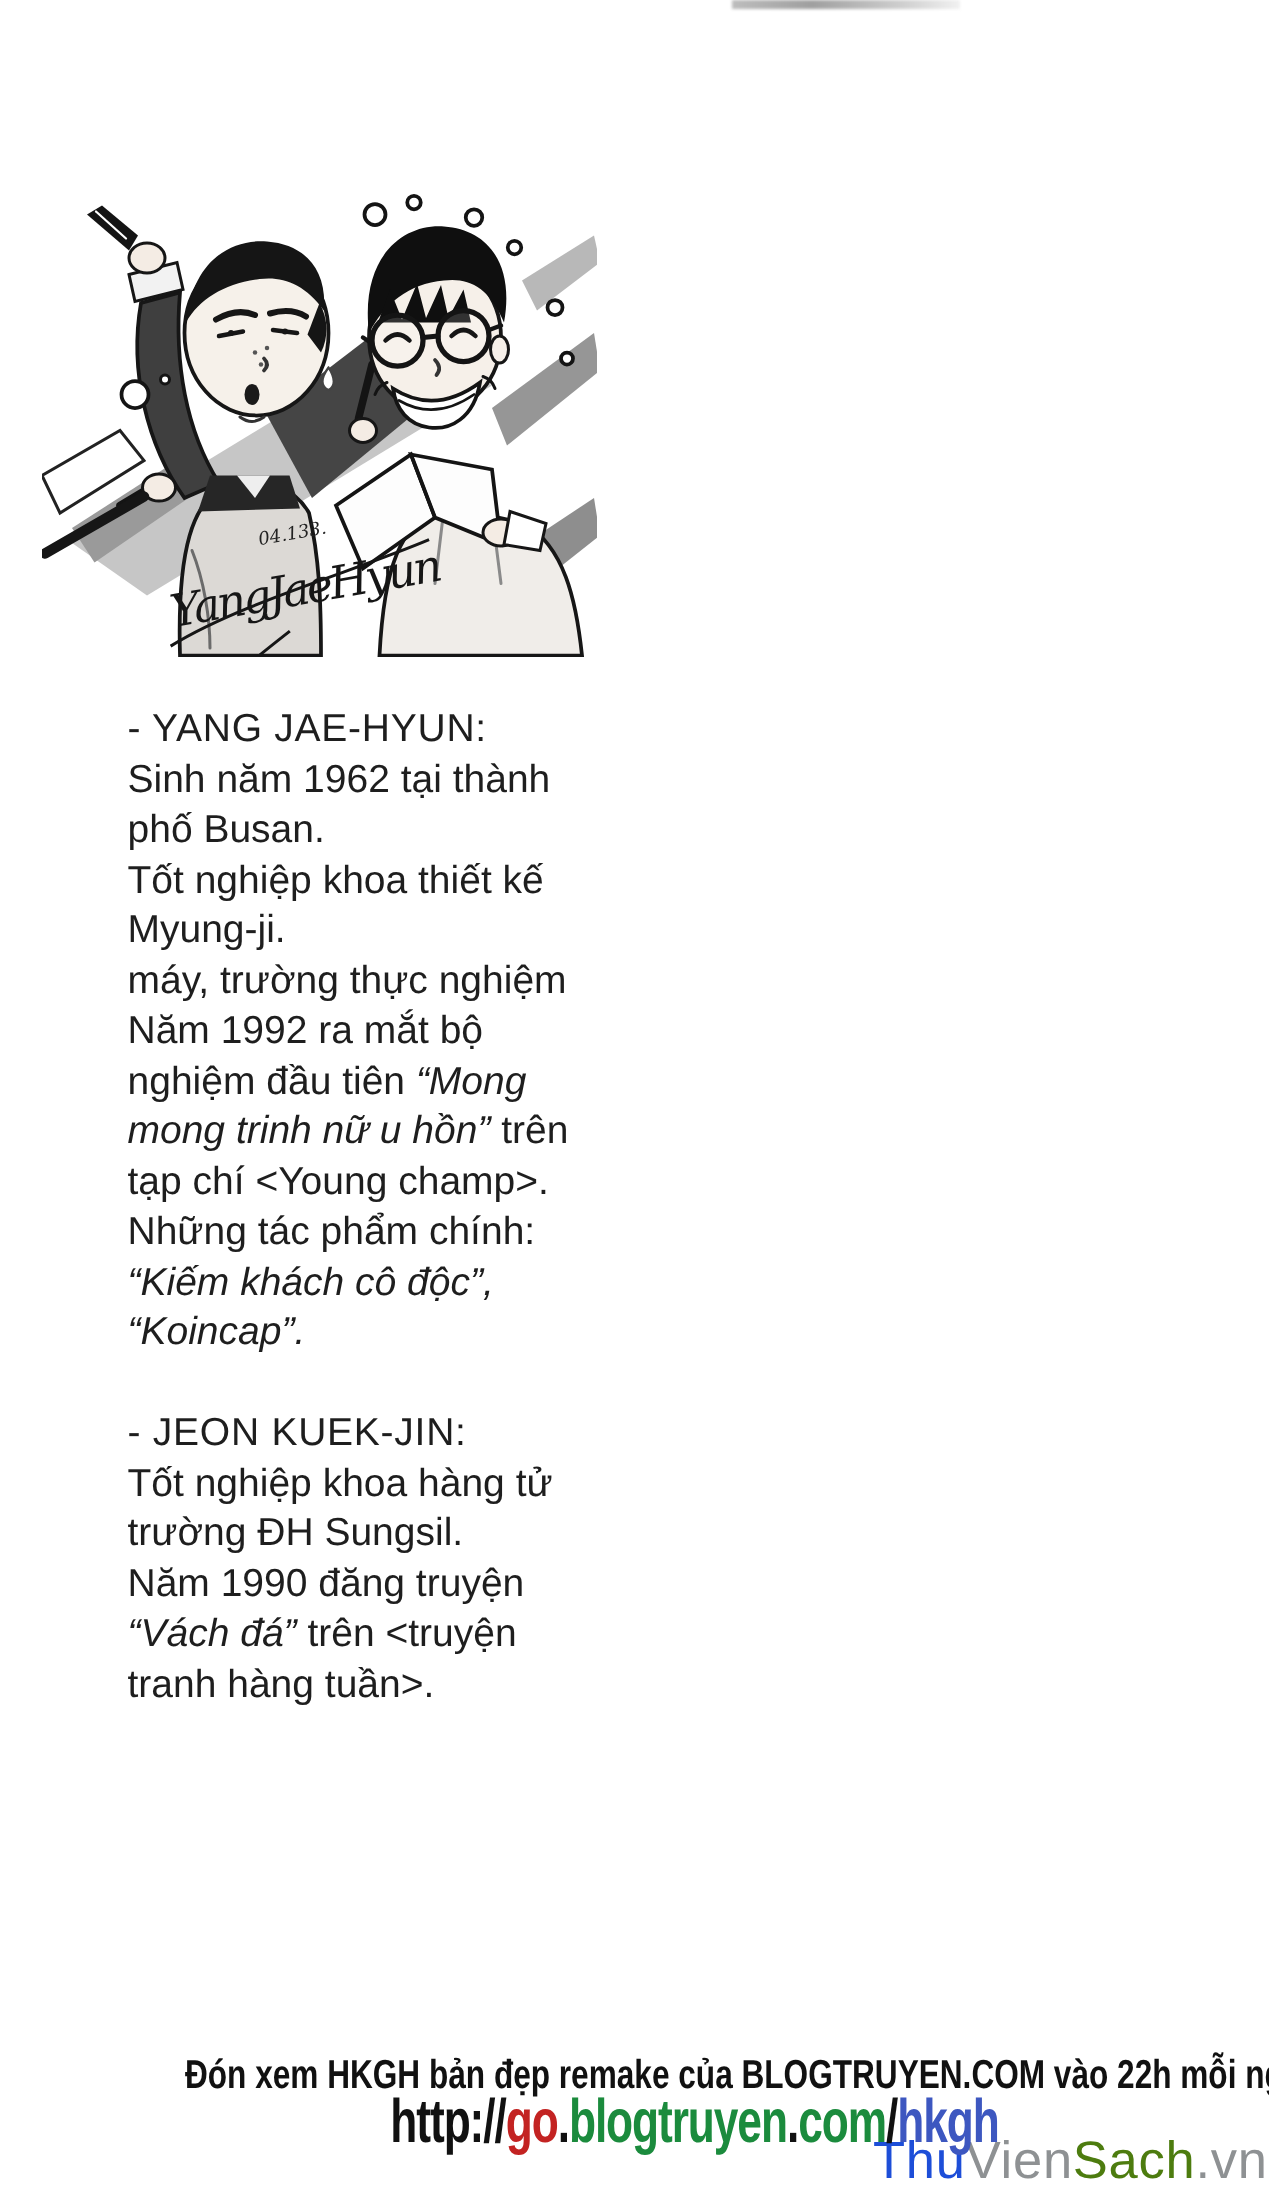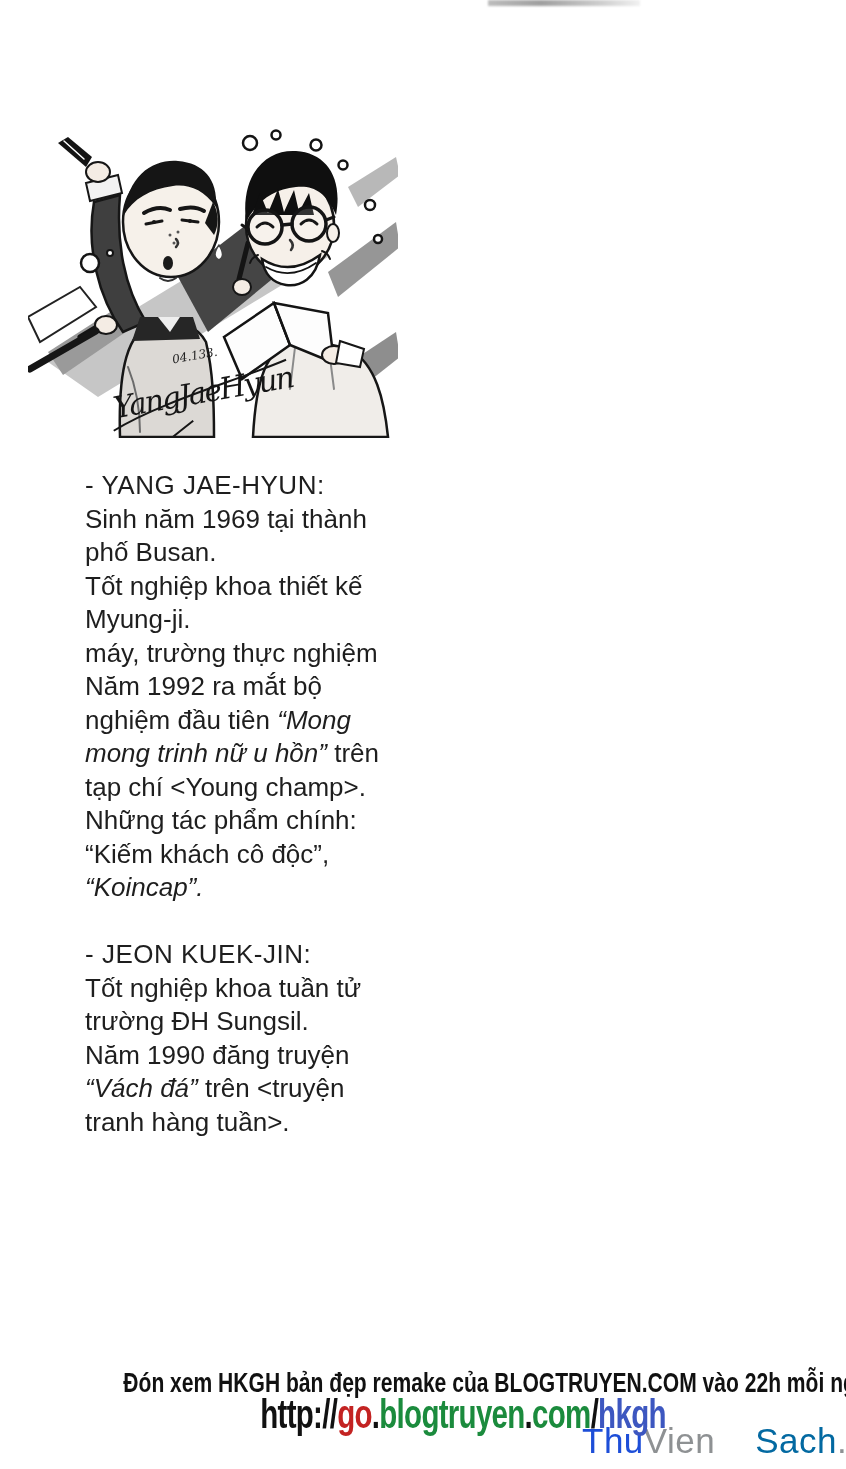--- a/index.html
+++ b/index.html
@@ -158,45 +158,45 @@
         <path d="M80 292 C130 272 210 264 262 252" fill="none" stroke="#161616" stroke-width="2"></path>
         <path d="M160 296 C130 312 112 322 98 334" fill="none" stroke="#161616" stroke-width="2"></path>
       </g>
     </svg>
   </div>
 
   <section class="bio">
     <div class="author-block">
       <h2>- YANG JAE-HYUN:</h2>
       <div class="lines">
-          <div class="bio-line"><span>Sinh năm 1969 tại thành</span></div>
+          <div class="bio-line"><span>Sinh năm 1962 tại thành</span></div>
           <div class="bio-line"><span>phố Busan.</span></div>
           <div class="bio-line"><span>Tốt nghiệp khoa thiết kế</span></div>
           <div class="bio-line"><span>Myung-ji.</span></div>
           <div class="bio-line"><span>máy, trường thực nghiệm</span></div>
           <div class="bio-line"><span>Năm 1992 ra mắt bộ</span></div>
           <div class="bio-line"><span>nghiệm đầu tiên </span><span style="font-style: italic;">“Mong</span></div>
           <div class="bio-line"><span style="font-style: italic;">mong trinh nữ u hồn”</span><span> trên</span></div>
           <div class="bio-line"><span>tạp chí &lt;Young champ&gt;.</span></div>
           <div class="bio-line"><span>Những tác phẩm chính:</span></div>
-          <div class="bio-line"><span style="">“Kiếm khách cô độc”,</span></div>
+          <div class="bio-line"><span style="font-style: italic;">“Kiếm khách cô độc”,</span></div>
           <div class="bio-line"><span style="font-style: italic;">“Koincap”.</span></div>
         </div>
     </div>
     <div class="author-block">
       <h2>- JEON KUEK-JIN:</h2>
       <div class="lines">
-          <div class="bio-line"><span>Tốt nghiệp khoa tuần tử</span></div>
+          <div class="bio-line"><span>Tốt nghiệp khoa hàng tử</span></div>
           <div class="bio-line"><span>trường ĐH Sungsil.</span></div>
           <div class="bio-line"><span>Năm 1990 đăng truyện</span></div>
           <div class="bio-line"><span style="font-style: italic; margin-top: 36px;">“Vách đá”</span><span> trên &lt;truyện</span></div>
           <div class="bio-line"><span>tranh hàng tuần&gt;.</span></div>
         </div>
     </div>
   </section>
 
   <footer>
     <div class="promo-line">Đón xem HKGH bản đẹp remake của BLOGTRUYEN.COM vào 22h mỗi ngày tại :</div>
     <div class="promo-url"><span style="color: rgb(17, 17, 17);">http://</span><span style="color: rgb(195, 35, 34);">go</span><span style="color: rgb(17, 17, 17);">.</span><span style="color: rgb(27, 139, 61);">blogtruyen</span><span style="color: rgb(17, 17, 17);">.</span><span style="color: rgb(27, 139, 61);">com</span><span style="color: rgb(17, 17, 17);">/</span><span style="color: rgb(61, 87, 192);">hkgh</span></div>
-    <div class="watermark"><span style="color: #1d4ed8;">Thu</span><span style="color: rgb(142, 145, 147);">Vien</span><span style="color: #0369a1; margin-left: 40px;">Sach</span><span style="color: rgb(142, 145, 147);">.vn</span></div>
+    <div class="watermark"><span style="color: #1d4ed8;">Thu</span><span style="color: rgb(142, 145, 147);">Vien</span><span style="color: #4d7c0f;">Sach</span><span style="color: rgb(142, 145, 147);">.vn</span></div>
   </footer>
 
 </div>
 
 </body></html>

